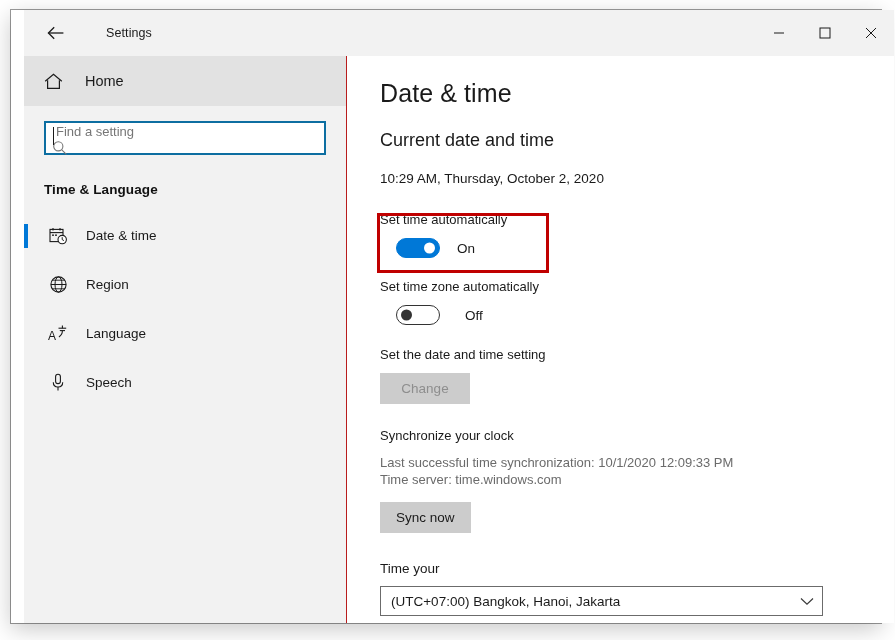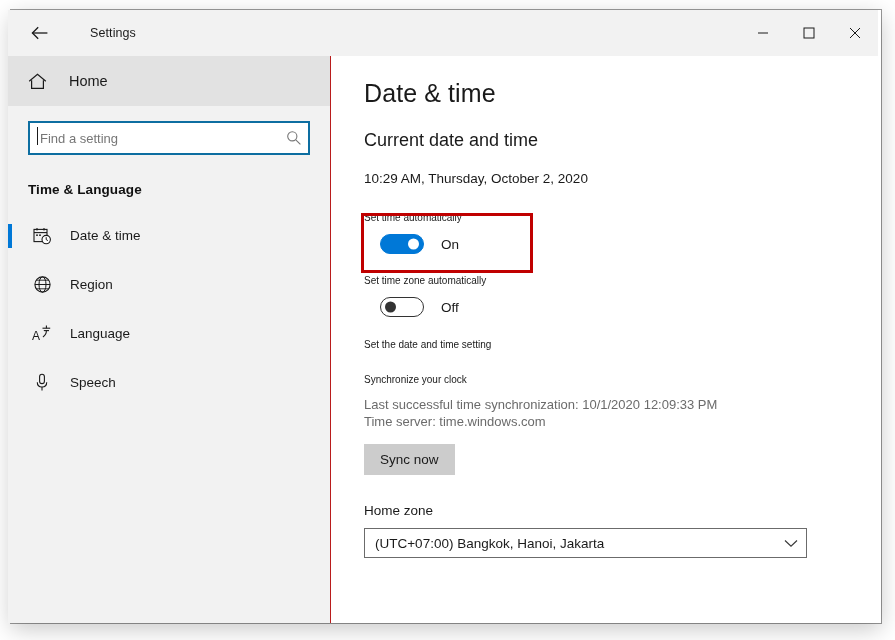--- a/index.html
+++ b/index.html
@@ -26,21 +26,21 @@
     top: 10px;
     width: 870px;
     height: 613px;
     box-shadow: 0 6px 22px rgba(0,0,0,0.22), 0 0 0 1px #9b9b9b;
     background: #ffffff;
   }
 
   
   .window {
     position: absolute;
-    left: 8px;
+    left: 24px;
     top: 10px;
     width: 870px;
     height: 613px;
     background: #ffffff;
     overflow: hidden;
   }
 
   
   .titlebar {
     position: absolute;
@@ -103,22 +103,23 @@
     color: #1a1a1a;
     margin-left: 15px;
   }
 
   .search-wrap {
     margin: 15px 20px 0 20px;
     height: 30px;
     border: 2px solid #0d6ea1;
     background: #ffffff;
     display: flex;
-    align-items: center;
+    align-items: flex-start;
     position: relative;
+    flex-direction: column;
   }
   .caret {
     position: absolute;
     left: 7px;
     top: 4px;
     width: 1px;
     height: 18px;
     background: #1a1a1a;
   }
   .search-input {
@@ -211,21 +212,21 @@
     left: 30px;
     top: 157px;
     width: 172px;
     height: 60px;
     border: 3px solid #c00000;
     box-sizing: border-box;
     pointer-events: none;
   }
 
   .setting-label {
-    font-size: 10px;
+    font-size: 13px;
     color: #1a1a1a;
     margin-left: 33px;
   }
   .toggle-row {
     display: flex;
     align-items: center;
     margin-left: 33px;
     padding-left: 16px;
   }
   .toggle {
@@ -457,41 +458,42 @@
         <div class="toggle-row" style="margin-top:11px;">
           <div class="toggle on">
             <span class="knob"></span>
           </div>
           <span class="toggle-state">On</span>
         </div>
       </div>
 
       <div style="margin-top:21px;">
         <div class="setting-label">Set time zone automatically</div>
-        <div class="toggle-row" style="margin-top:11px;">
+        <div class="toggle-row" style="margin-top:11px;gap:8px;">
           <div class="toggle off">
             <span class="knob"></span>
           </div>
           <span class="toggle-state">Off</span>
         </div>
       </div>
 
       <div style="margin-top:22px;">
         <div class="setting-label">Set the date and time setting</div>
+        <button class="btn disabled" style="margin-top:11px;" disabled="">Change</button>
       </div>
 
       <div style="margin-top:24px;">
         <div class="setting-label">Synchronize your clock</div>
         <div class="sync-line" style="margin-top:11px;">Last successful time synchronization: 10/1/2020 12:09:33 PM</div>
         <div class="sync-line">Time server: time.windows.com</div>
         <button class="btn enabled" style="margin-top:14px;">Sync now</button>
       </div>
 
       <div style="margin-top:28px;">
-        <div class="tz-label">Home zone</div>
+        <div class="tz-label">Time your</div>
         <div class="tz-select" style="margin-top:10px;">
           <span class="tz-value">(UTC+07:00) Bangkok, Hanoi, Jakarta</span>
           <span class="tz-chev">
             <svg width="14" height="9" viewBox="0 0 14 9">
               <path d="M1 1.5 L7 7.2 L13 1.5" fill="none" stroke="#3a3a3a" stroke-width="1.2"></path>
             </svg>
           </span>
         </div>
       </div>
 

